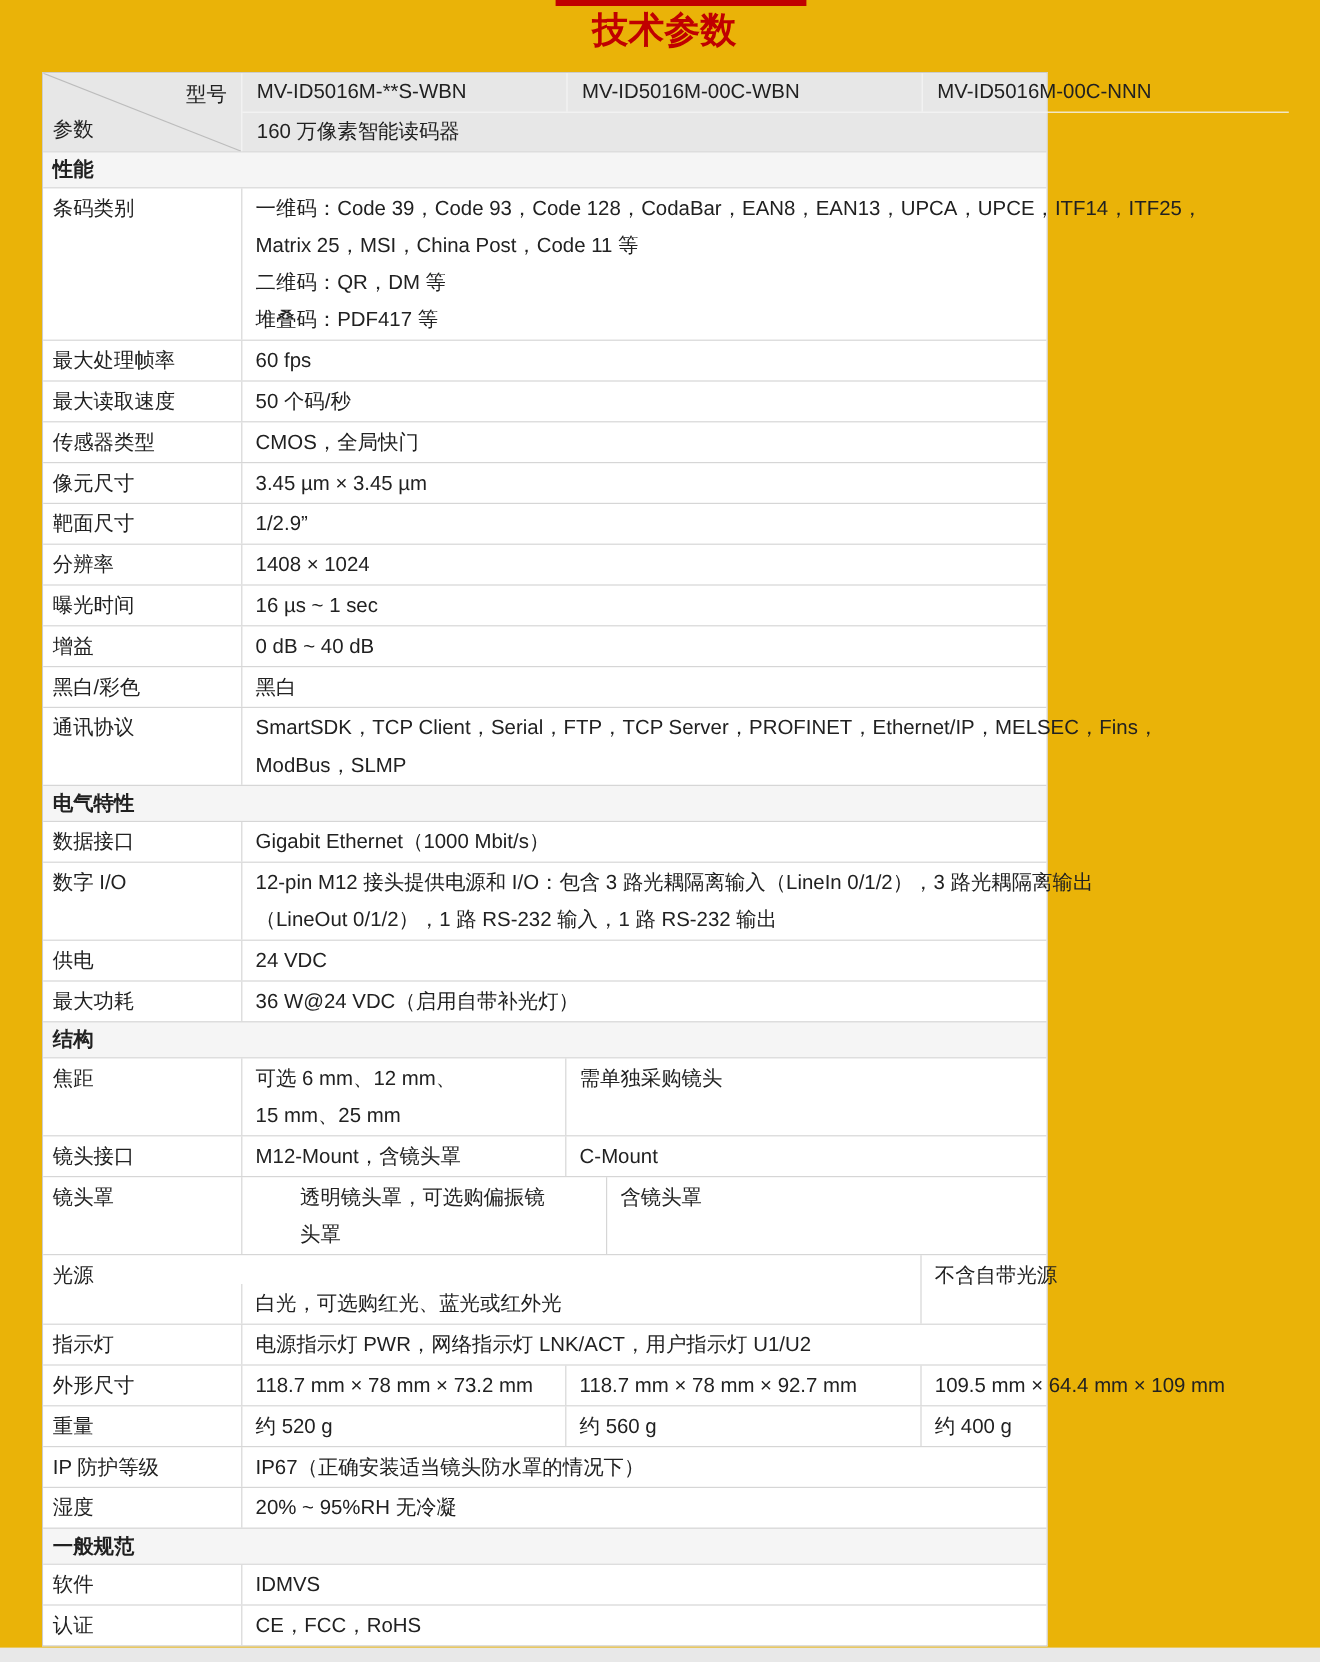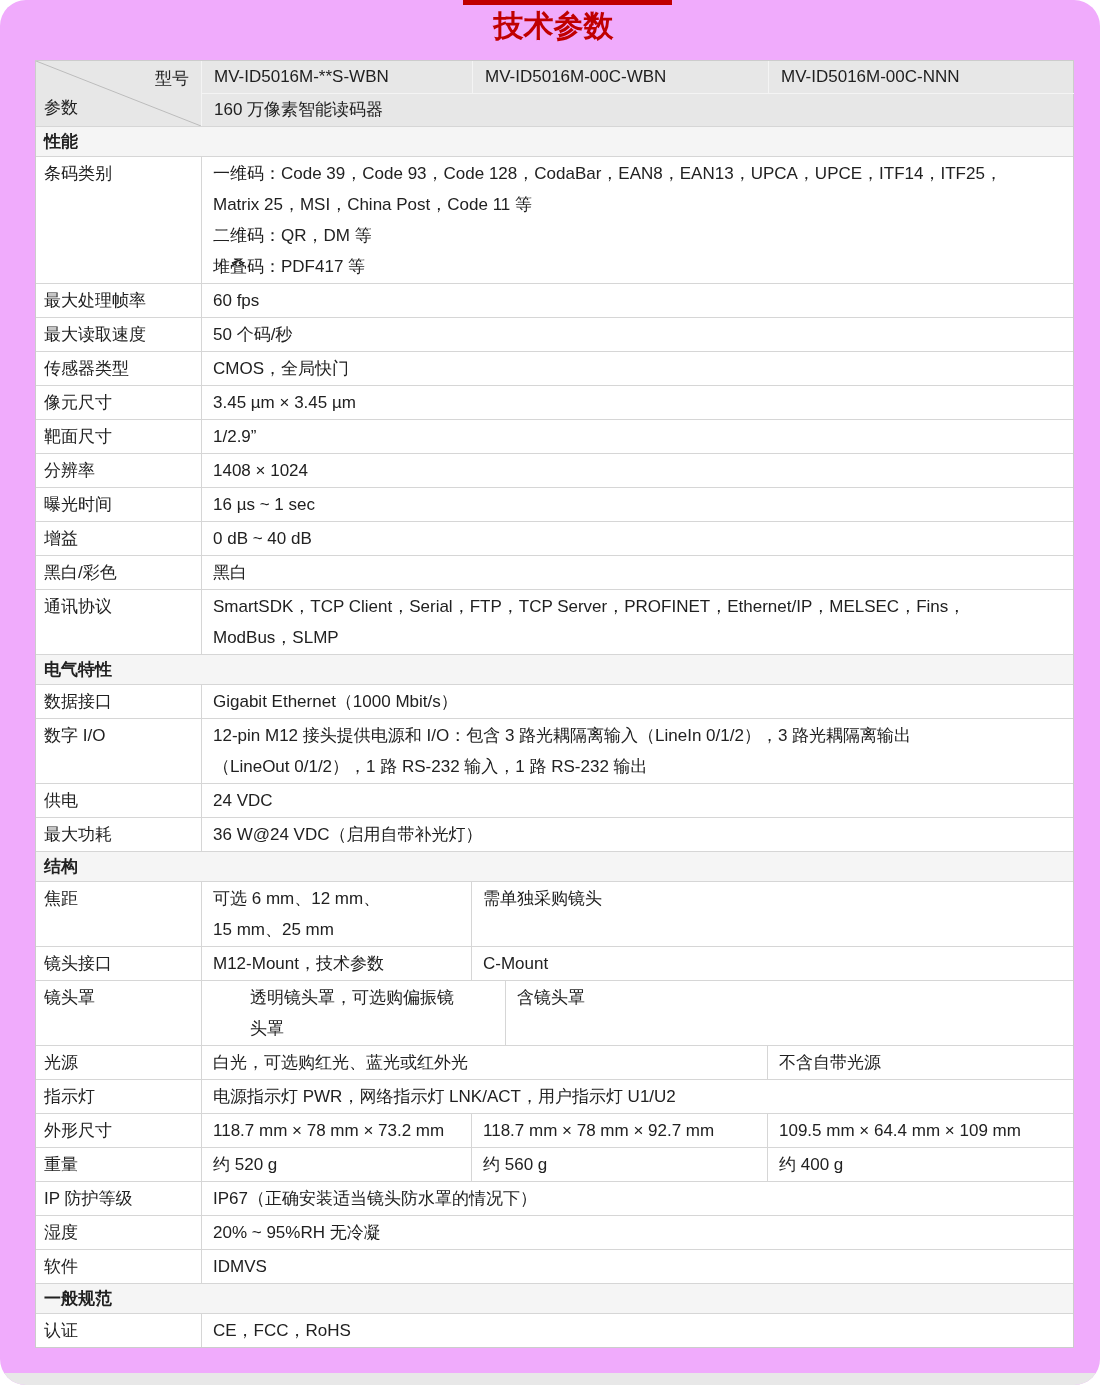--- a/index.html
+++ b/index.html
@@ -1,30 +1,29 @@
 <!DOCTYPE html>
 <html><head>
 <meta charset="utf-8">
 <style>
   * { margin:0; padding:0; box-sizing:border-box; }
   html,body { background:#ffffff; }
   .page {
     position:relative; width:1100px; height:1385px; overflow:hidden;
-    background:#f0abfc; color:#212121;
+    background:#eab308; color:#212121;
     font-family:"Liberation Sans","DejaVu Sans",sans-serif;
     font-size:17px;
-    border-radius:26px;
   }
   .red-rule { position:absolute; top:0; left:463px; width:209px; height:5px; background:var(--accent,#c00000); }
   .page-title {
     position:absolute; top:6px; left:35px; width:1037px; text-align:center;
     font-size:30px; font-weight:bold; color:var(--accent,#c00000); line-height:40px;
   }
   .spec-table {
-    position:absolute; top:60px; left:35px; width:1039px;
+    position:absolute; top:60px; left:35px; width:838px;
     border:1px solid #cccccc; background:#ffffff;
   }
   
   .header { background:var(--header-bg,#e7e7e7); display:flex; }
   .corner { width:165px; height:65px; position:relative; flex:0 0 165px; }
   .corner svg { position:absolute; left:0; top:0; width:100%; height:100%; display:block; }
   .corner-top { position:absolute; top:4px; right:12px; line-height:28px; }
   .corner-bottom { position:absolute; bottom:4px; left:8px; line-height:28px; }
   .header-right { flex:1; border-left:1px solid #f4f4f4; }
   .model-row { display:flex; height:33px; border-bottom:1px solid #f4f4f4; }
@@ -178,39 +177,39 @@
             <div class="line">可选 6 mm、12 mm、</div>
             <div class="line">15 mm、25 mm</div>
           </div>
           <div class="value-cell" style="width: 602px; flex: 0 0 602px;">
             <div class="line">需单独采购镜头</div>
           </div>
         </div>
         <div class="row spec-row">
           <div class="label-cell">镜头接口</div>
           <div class="value-cell" style="width: 270px; flex: 0 0 270px;">
-            <div class="line">M12-Mount，技术参数</div>
+            <div class="line">M12-Mount，含镜头罩</div>
           </div>
           <div class="value-cell" style="width: 602px; flex: 0 0 602px;">
             <div class="line">C-Mount</div>
           </div>
         </div>
         <div class="row spec-row">
           <div class="label-cell">镜头罩</div>
           <div class="value-cell" style="width: 270px; flex: 0 0 270px; padding-left: 48px;">
             <div class="line">透明镜头罩，可选购偏振镜</div>
             <div class="line">头罩</div>
           </div>
           <div class="value-cell" style="width: 602px; flex: 0 0 602px; margin-left: 34px;">
             <div class="line">含镜头罩</div>
           </div>
         </div>
         <div class="row spec-row">
           <div class="label-cell">光源</div>
-          <div class="value-cell" style="width: 566px; flex: 0 0 566px;">
+          <div class="value-cell" style="width: 566px; flex: 0 0 566px; margin-top: 24px;">
             <div class="line">白光，可选购红光、蓝光或红外光</div>
           </div>
           <div class="value-cell" style="width: 306px; flex: 0 0 306px;">
             <div class="line">不含自带光源</div>
           </div>
         </div>
         <div class="row spec-row">
           <div class="label-cell">指示灯</div>
           <div class="value-cell" style="width: 872px; flex: 0 0 872px;">
             <div class="line">电源指示灯 PWR，网络指示灯 LNK/ACT，用户指示灯 U1/U2</div>
@@ -245,27 +244,27 @@
           <div class="value-cell" style="width: 872px; flex: 0 0 872px;">
             <div class="line">IP67（正确安装适当镜头防水罩的情况下）</div>
           </div>
         </div>
         <div class="row spec-row">
           <div class="label-cell">湿度</div>
           <div class="value-cell" style="width: 872px; flex: 0 0 872px;">
             <div class="line">20% ~ 95%RH 无冷凝</div>
           </div>
         </div>
+        <div class="row section-row">一般规范</div>
         <div class="row spec-row">
           <div class="label-cell">软件</div>
           <div class="value-cell" style="width: 872px; flex: 0 0 872px;">
             <div class="line">IDMVS</div>
           </div>
         </div>
-        <div class="row section-row">一般规范</div>
         <div class="row spec-row">
           <div class="label-cell">认证</div>
           <div class="value-cell" style="width: 872px; flex: 0 0 872px;">
             <div class="line">CE，FCC，RoHS</div>
           </div>
         </div>
       </div>
   </div>
 
   <div class="footer-bar"></div>

